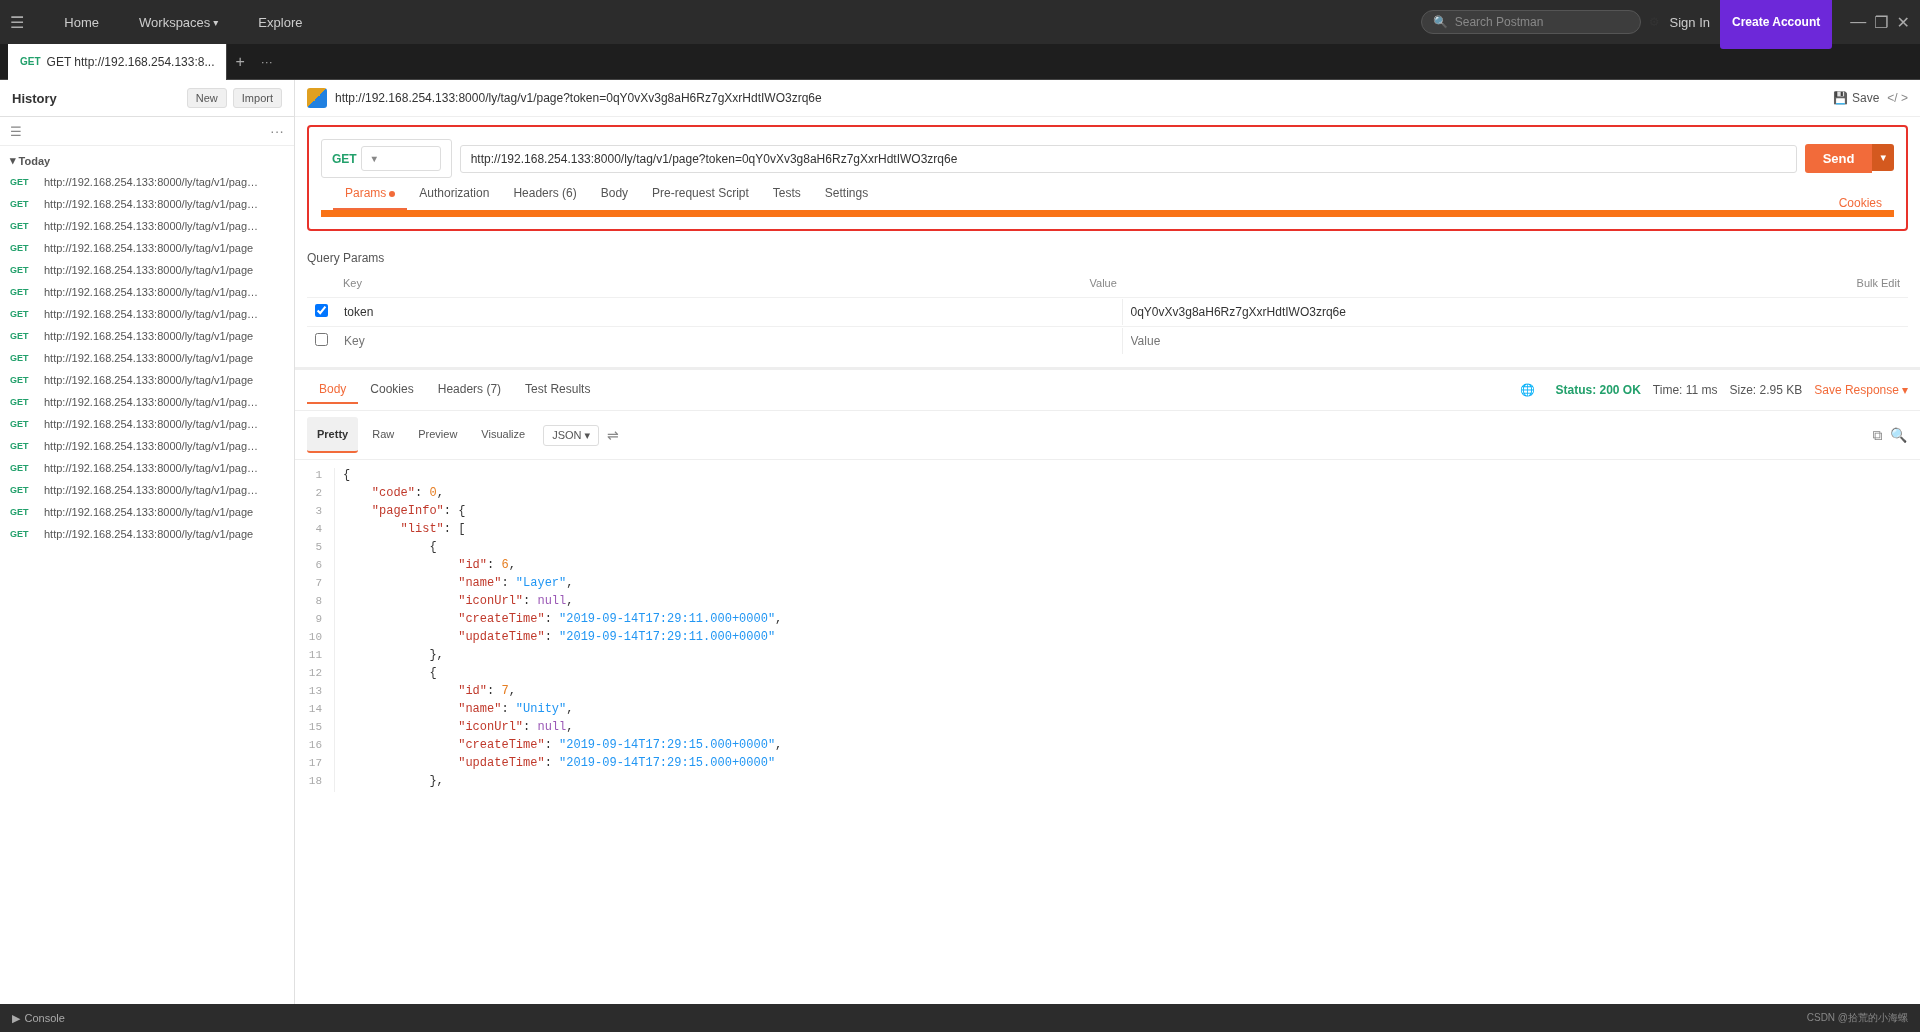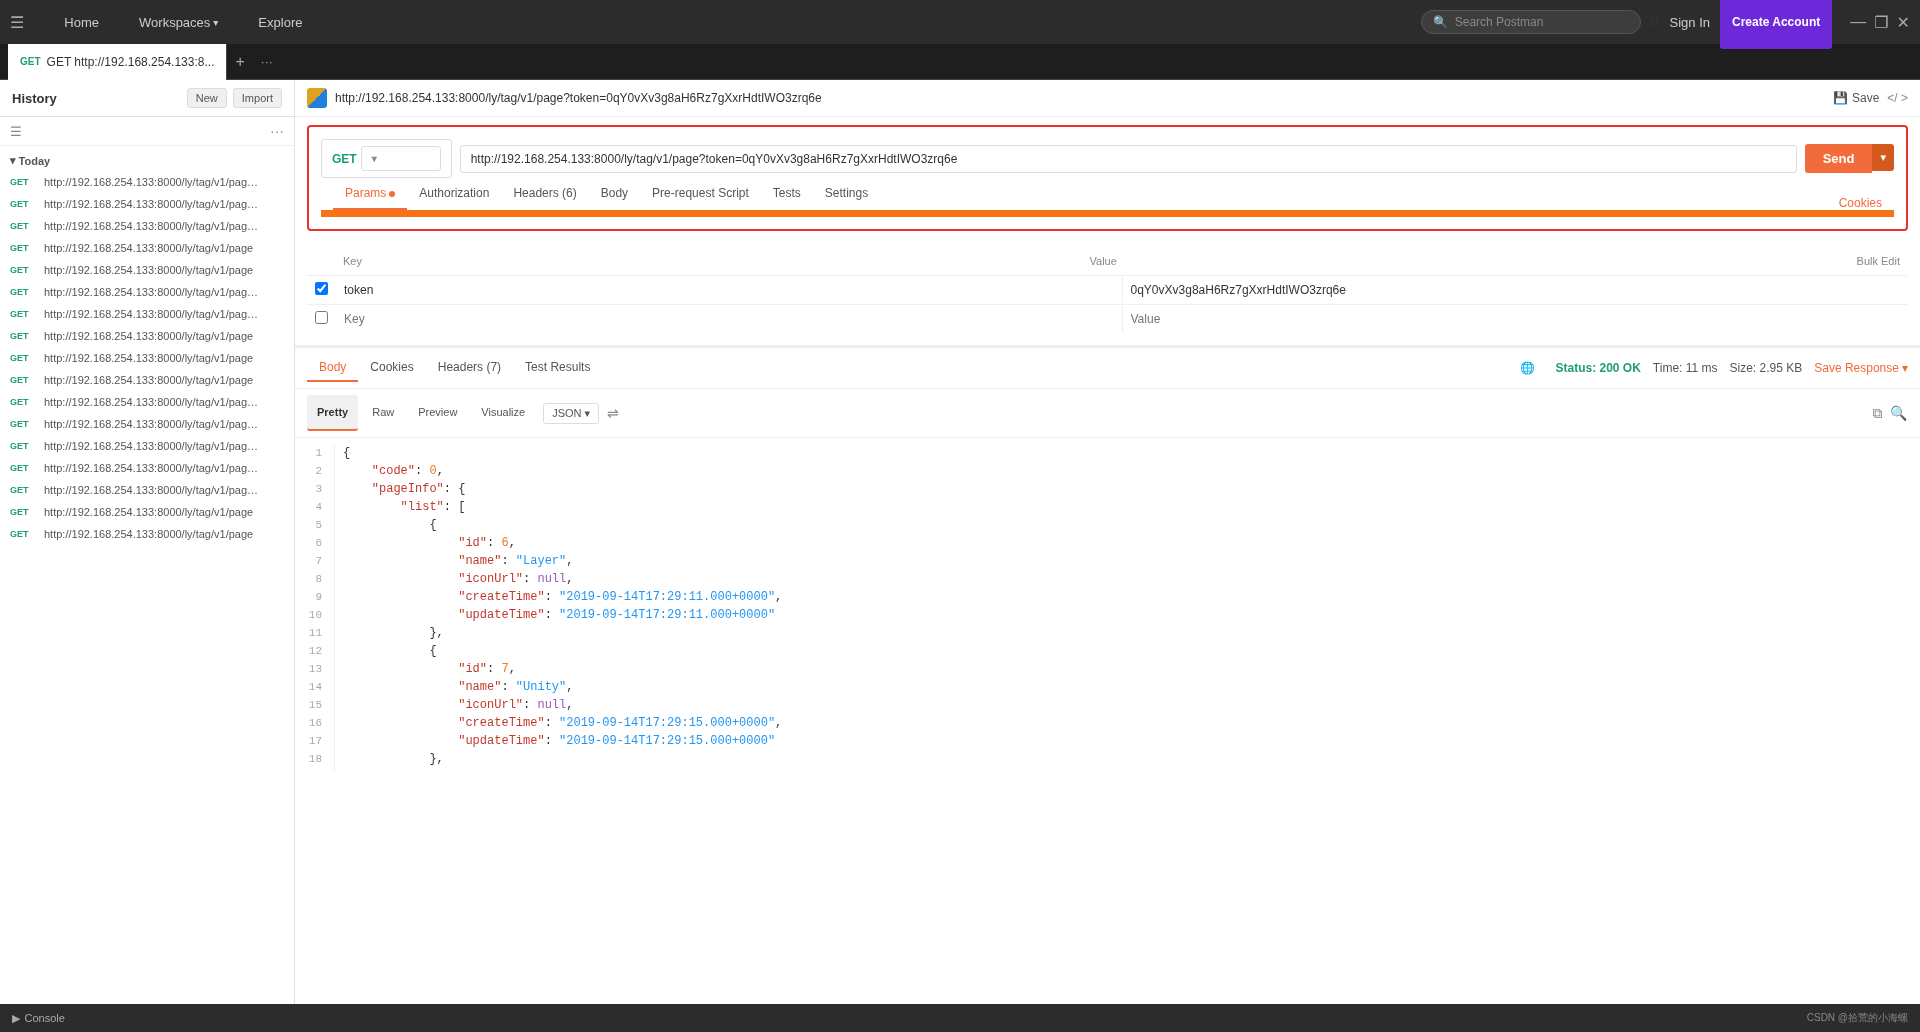--- a/index.html
+++ b/index.html
@@ -312,20 +312,21 @@
           <span>Tests</span>
         </div>
         <div class="req-tab">
           <span>Settings</span>
         </div>
         <span class="cookies-link">Cookies</span>
       </div>
     </div>
 
     <div class="query-params">
+      <div class="query-params-title">Query Params</div>
       <div class="params-table">
         <div class="params-header">
           <div style="width:28px"></div>
           <div class="params-header-key">Key</div>
           <div class="params-header-val">Value</div>
           <div class="params-header-action">Bulk Edit</div>
         </div>
 
         <div class="param-row">
           <div class="param-check">

